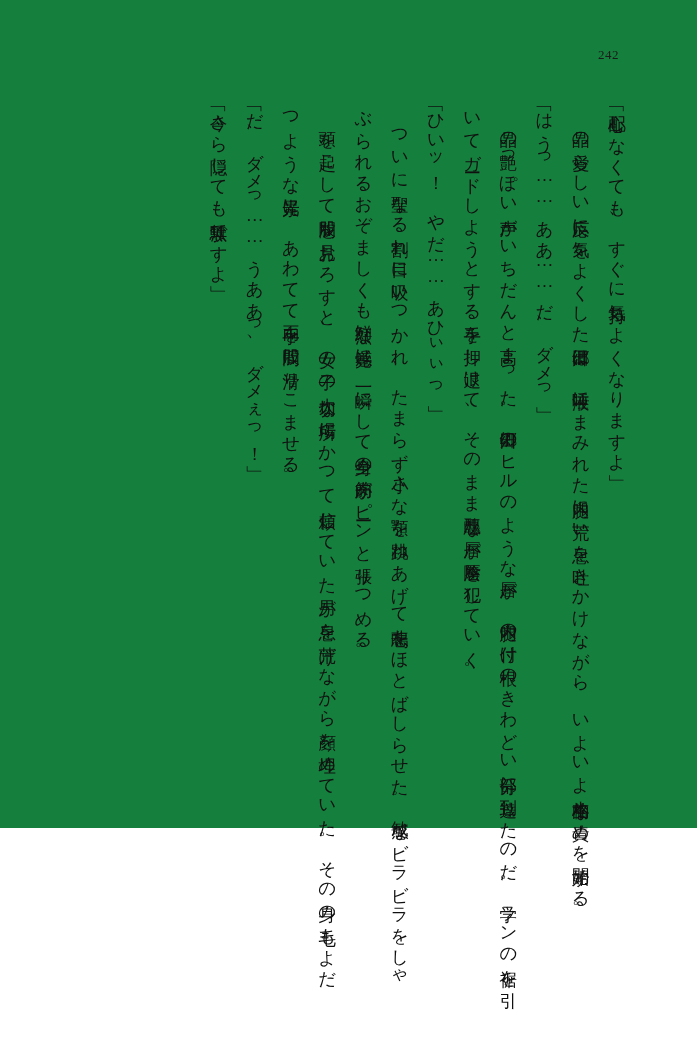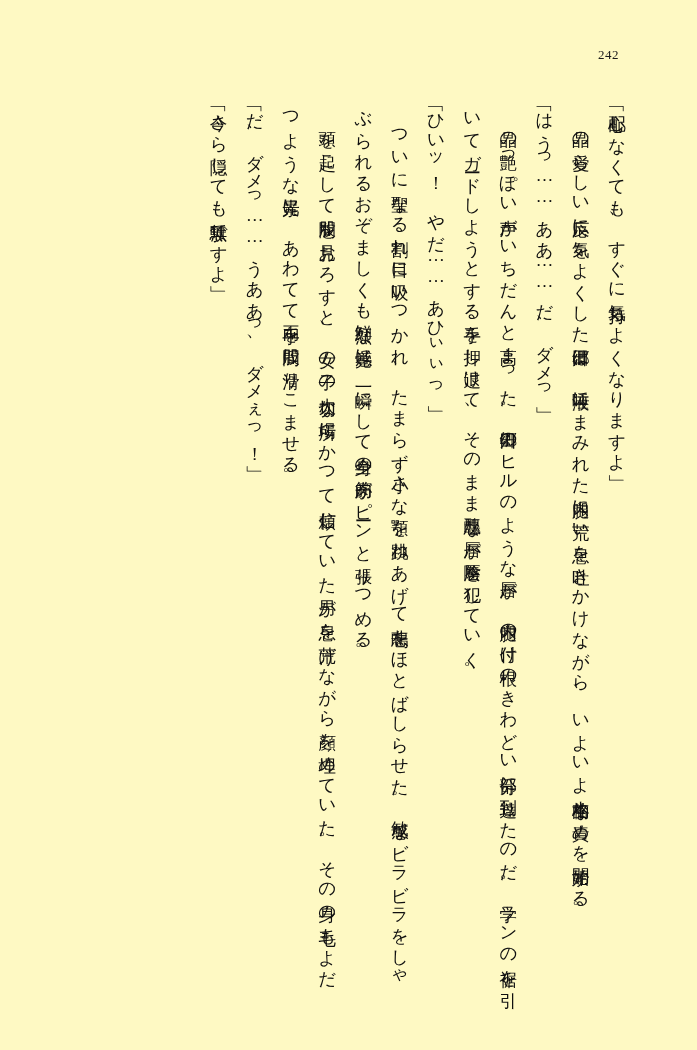--- a/index.html
+++ b/index.html
@@ -13,22 +13,22 @@
     font-family: "Liberation Serif", "DejaVu Serif", serif;
     color: #0d0d0d;
     overflow: hidden;
     position: relative;
   }
   .page {
     position: absolute;
     top: 0;
     left: 0;
     width: 697px;
-    height: 1050px;
-    background: #fef9c3;
+    height: 828px;
+    background: #15803d;
   }
   .page-number {
     position: absolute;
     top: 47px;
     right: 78px;
     font-size: 13px;
     letter-spacing: 0.5px;
     color: #1a1a1a;
     font-family: "Liberation Serif", "DejaVu Serif", serif;
   }

